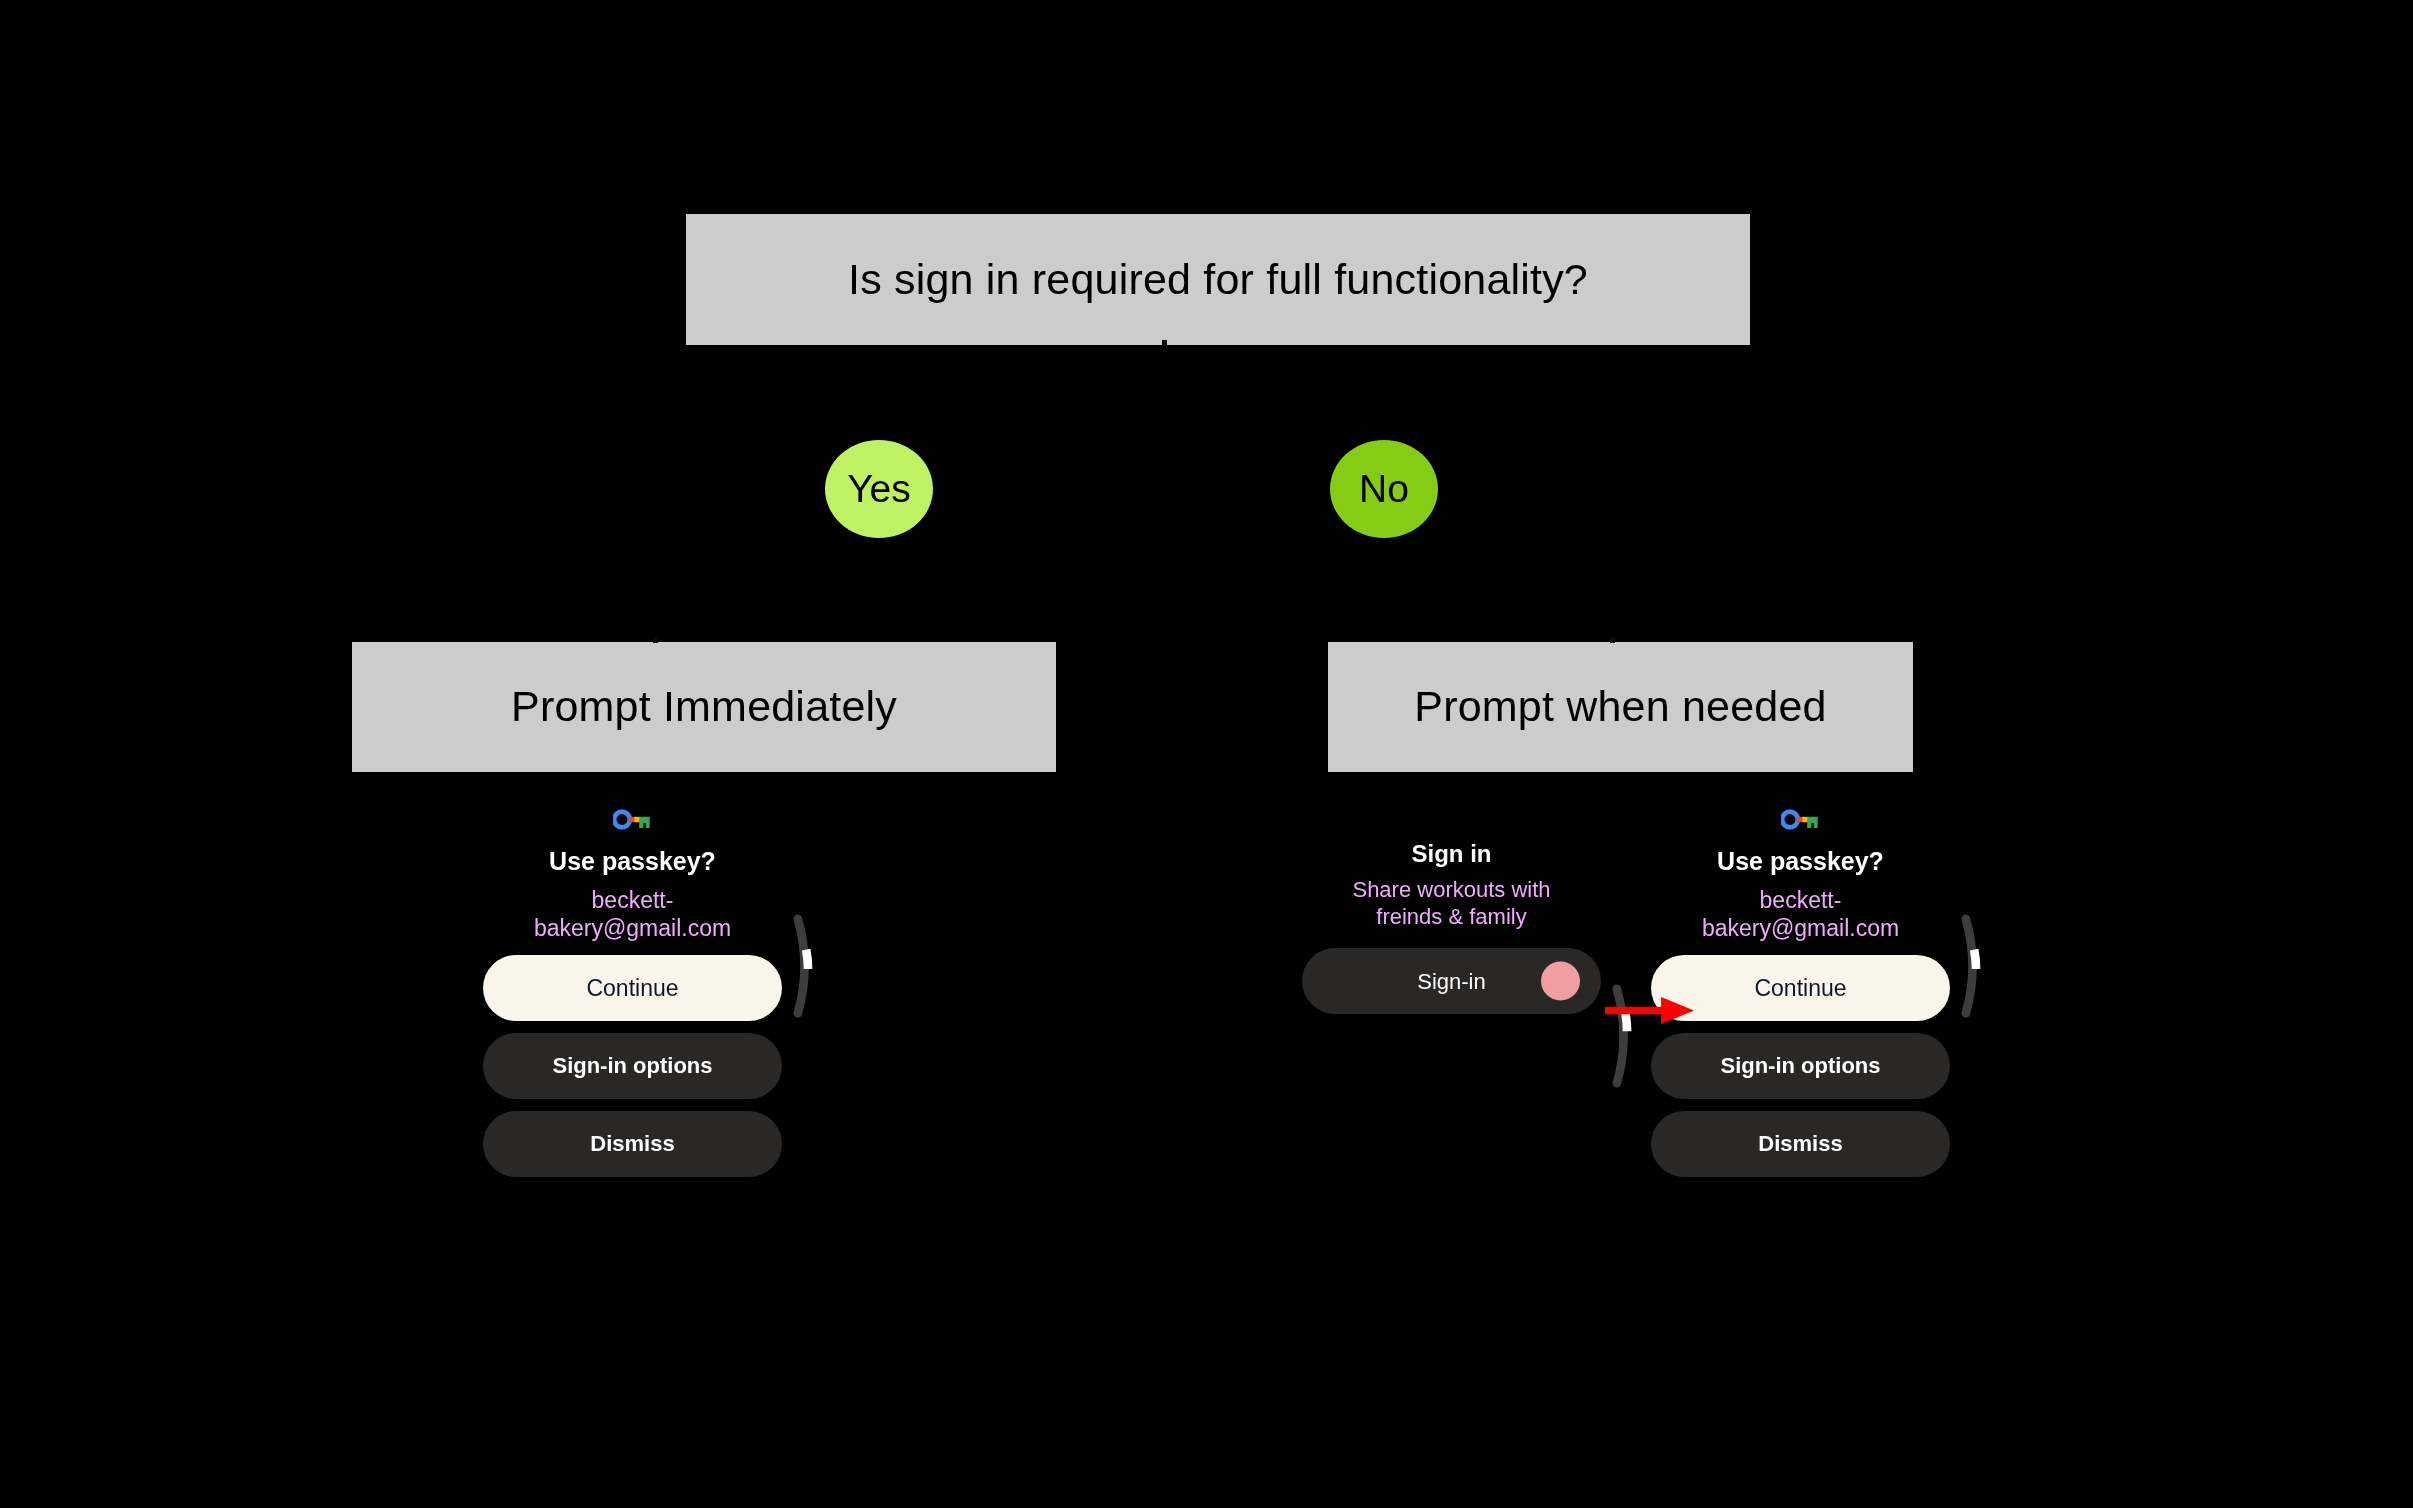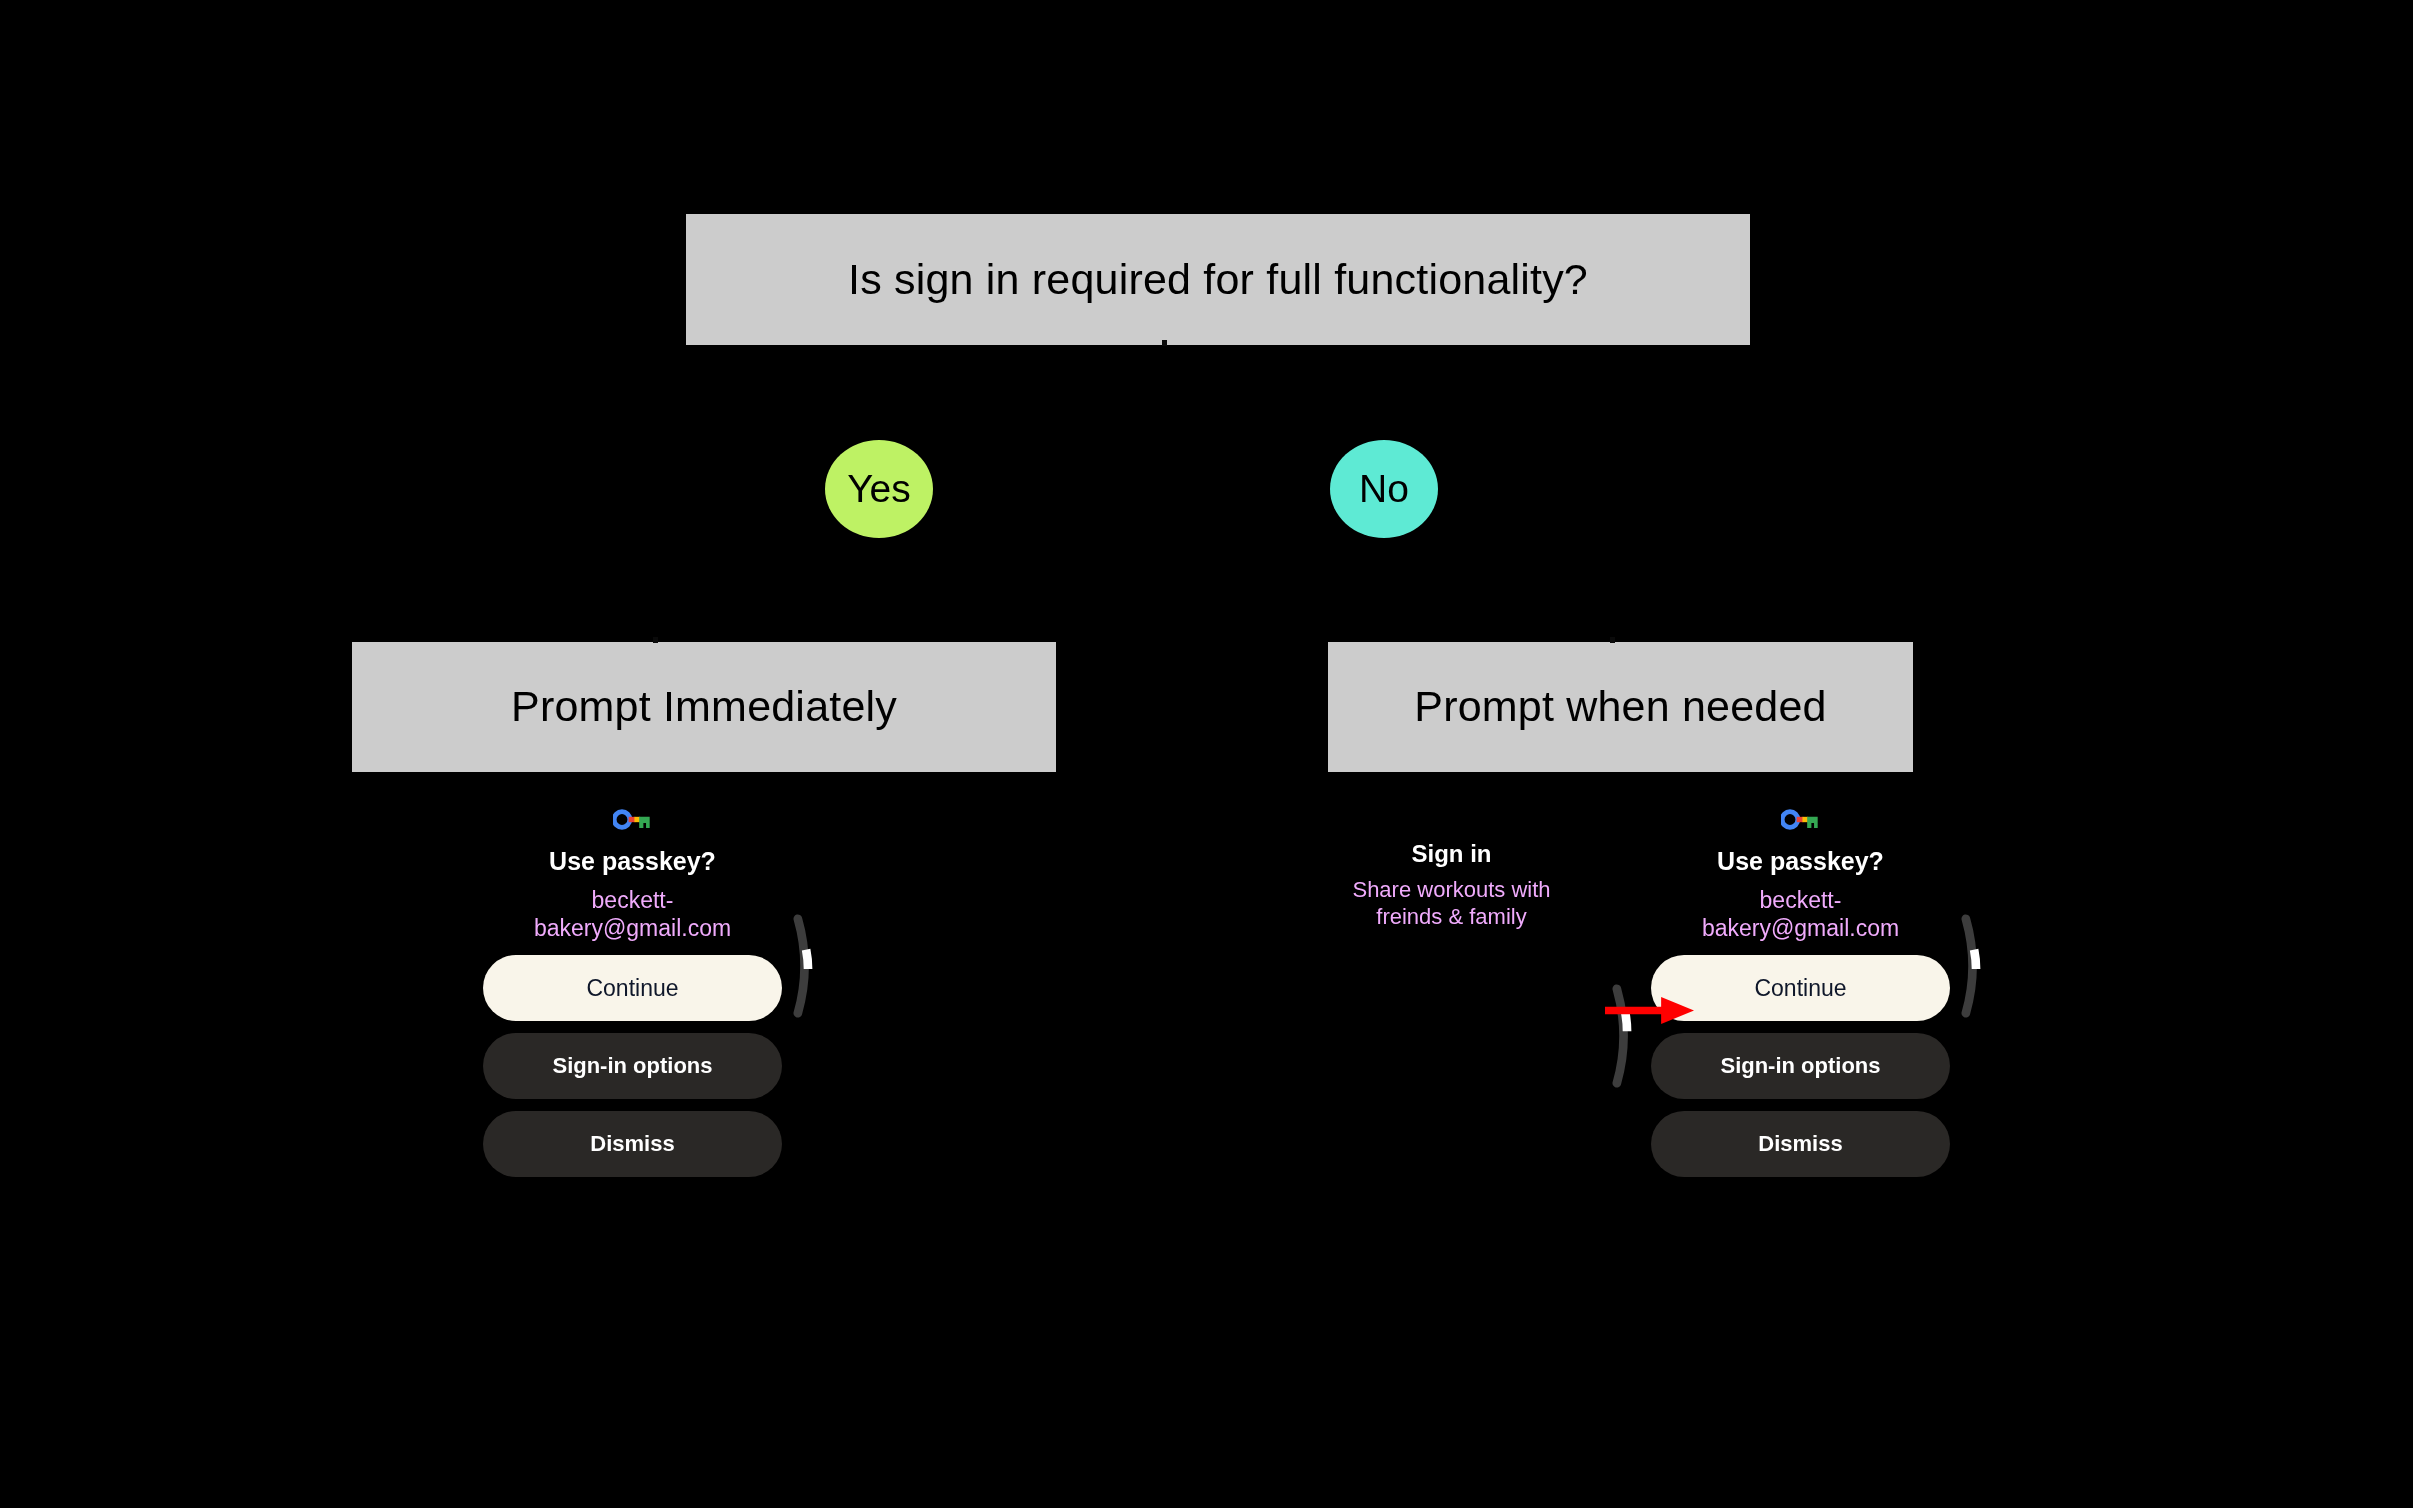--- a/index.html
+++ b/index.html
@@ -80,21 +80,21 @@
     top: 440px;
     width: 108px;
     height: 98px;
     background: #bef264;
   }
   #bubble-no {
     left: 1330px;
     top: 440px;
     width: 108px;
     height: 98px;
-    background: #5eead4;
+    background: #84cc16;
   }
 
   
   .mock {
     position: absolute;
     color: #ffffff;
   }
   #mock-left  { left: 483px;  top: 809px; width: 333px; }
   #mock-mid   { left: 1302px; top: 809px; width: 333px; }
   #mock-right { left: 1651px; top: 809px; width: 333px; }
@@ -255,20 +255,24 @@
     </div>
   </div>
 
   <div class="mock" id="mock-mid">
     <div class="mock-inner">
 
       <div class="mock-title small" style="margin-top:31px;">Sign in</div>
       <div class="mock-subtitle dense">Share workouts with
 freinds &amp; family</div>
 
+      <div class="mock-btn regular">
+        <span>Sign-in</span>
+        <span class="tap-dot"></span>
+      </div>
 
       <svg class="scroll-indicator" style="top:143px;" viewBox="0 0 34 110">
         <path d="M8 6 Q22 55 8 104" fill="none" stroke="#3d3d3d" stroke-width="9" stroke-linecap="round"></path>
         <path d="M16.6 30 Q18.6 40 18.6 50" fill="none" stroke="#ffffff" stroke-width="9" stroke-linecap="butt"></path>
       </svg>
 
     </div>
   </div>
 
   <div class="mock" id="mock-right">

